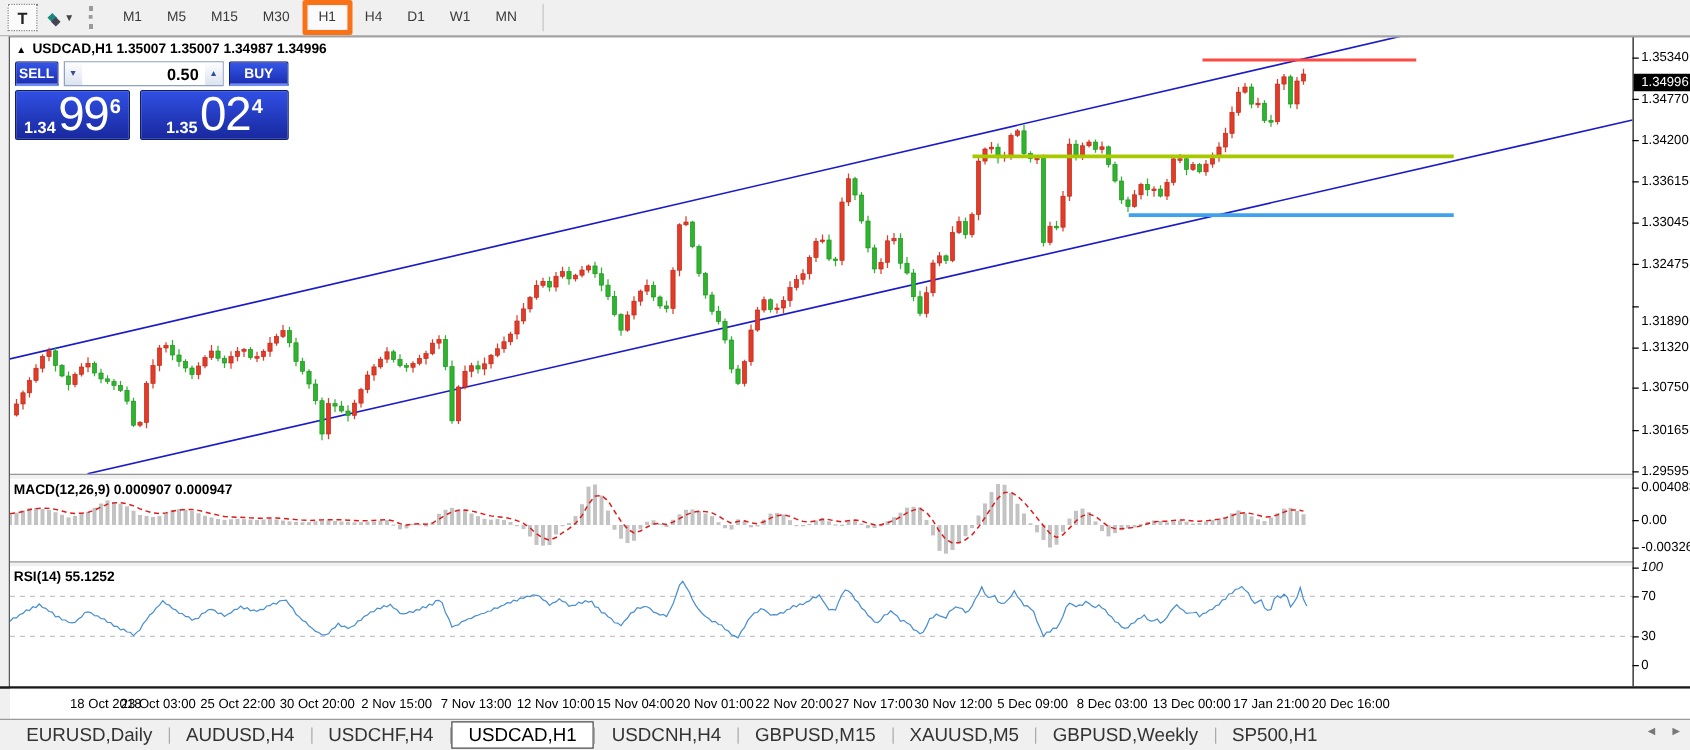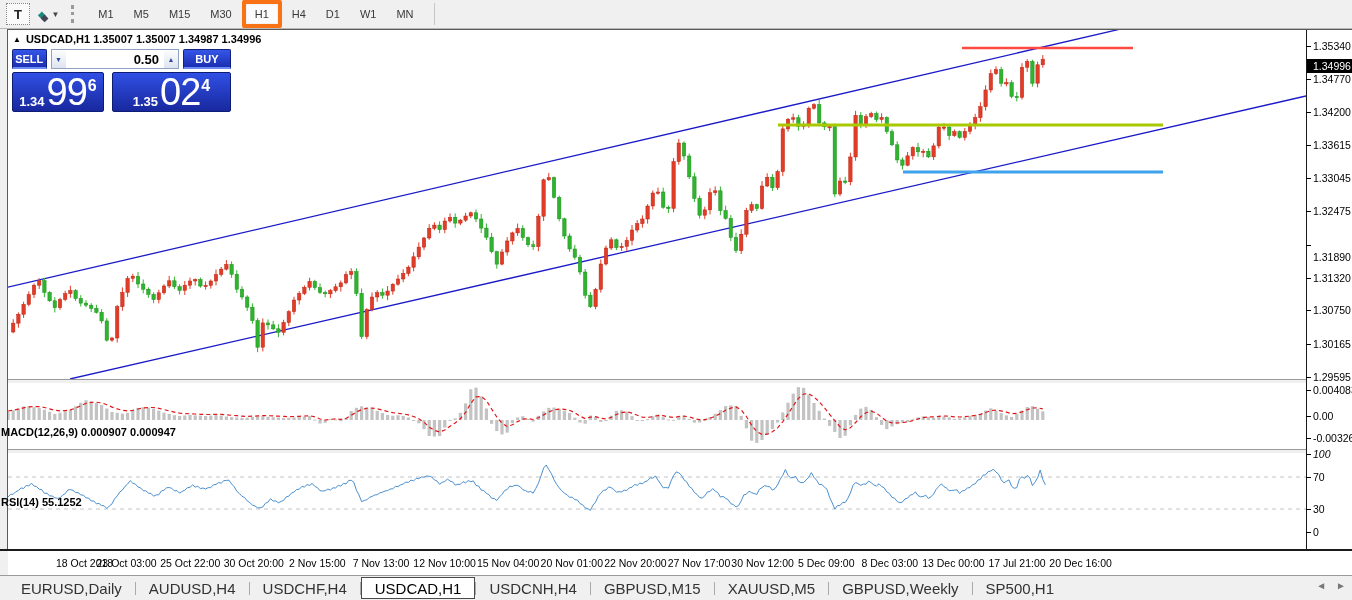--- a/index.html
+++ b/index.html
@@ -42,21 +42,21 @@
   .axis-lab{position:absolute;left:1313px;font-size:10.5px;color:#000;line-height:11px;white-space:nowrap;}
   .axis-dash{position:absolute;left:1306px;width:5px;height:1px;background:#000;}
   #price-badge{position:absolute;left:1307px;width:45px;height:14px;background:#000;color:#fff;
     font-size:10.5px;line-height:14px;text-align:left;padding-left:6px;box-sizing:border-box;z-index:3;}
   .time-lab{position:absolute;top:557px;font-size:10.5px;color:#000;white-space:nowrap;padding-left:48px;}
 
   
   #chart-title{position:absolute;left:13px;top:33px;font-size:11px;font-weight:bold;color:#000;z-index:5;
     display:flex;align-items:center;}
   #chart-title .tri{font-size:8px;margin-right:5px;}
-  .ind-label{position:absolute;left:1px;font-size:11px;font-weight:bold;color:#000;z-index:5;margin-top:40px;}
+  .ind-label{position:absolute;left:11px;font-size:11px;font-weight:bold;color:#000;z-index:5;}
 
   
   #trade-panel{position:absolute;left:12px;top:49px;width:219px;z-index:7;font-weight:bold;}
   .tp-row1{display:flex;height:20px;}
   .tp-btn{background:linear-gradient(#3556e8,#1b2fb2);border:1px solid #12207e;border-bottom:2px solid #6f8df5;
     color:#fff;font-size:11px;display:flex;align-items:center;justify-content:center;box-sizing:border-box;}
   #sell-btn{width:38px;border-radius:2px 2px 0 0;}
   #buy-btn{width:53px;margin-left:4px;border-radius:2px 2px 0 0;}
   #vol-group{display:flex;height:20px;margin-left:4px;width:142px;border:1px solid #8fa3c0;
     box-sizing:border-box;background:#fff;}
@@ -229,21 +229,21 @@
     <div class="time-lab" style="left: 357px; transform: translateX(-50%);">7 Nov 13:00</div>
     <div class="time-lab" style="left: 420.6px; transform: translateX(-50%);">12 Nov 10:00</div>
     <div class="time-lab" style="left: 484.2px; transform: translateX(-50%);">15 Nov 04:00</div>
     <div class="time-lab" style="left: 547.8px; transform: translateX(-50%);">20 Nov 01:00</div>
     <div class="time-lab" style="left: 611.4px; transform: translateX(-50%);">22 Nov 20:00</div>
     <div class="time-lab" style="left: 675px; transform: translateX(-50%);">27 Nov 17:00</div>
     <div class="time-lab" style="left: 738.6px; transform: translateX(-50%);">30 Nov 12:00</div>
     <div class="time-lab" style="left: 802.2px; transform: translateX(-50%);">5 Dec 09:00</div>
     <div class="time-lab" style="left: 865.8px; transform: translateX(-50%);">8 Dec 03:00</div>
     <div class="time-lab" style="left: 929.4px; transform: translateX(-50%);">13 Dec 00:00</div>
-    <div class="time-lab" style="left: 993px; transform: translateX(-50%);">17 Jul 21:00</div>
+    <div class="time-lab" style="left: 993px; transform: translateX(-50%);">17 Jan 21:00</div>
     <div class="time-lab" style="left: 1056.6px; transform: translateX(-50%);">20 Dec 16:00</div>
     <svg width="1352" height="600">
       <defs>
         <clipPath id="cMain">
           <rect x="8" y="30" width="1298" height="349"></rect>
         </clipPath>
         <clipPath id="cMacd">
           <rect x="8" y="383" width="1298" height="66"></rect>
         </clipPath>
         <clipPath id="cRsi">

